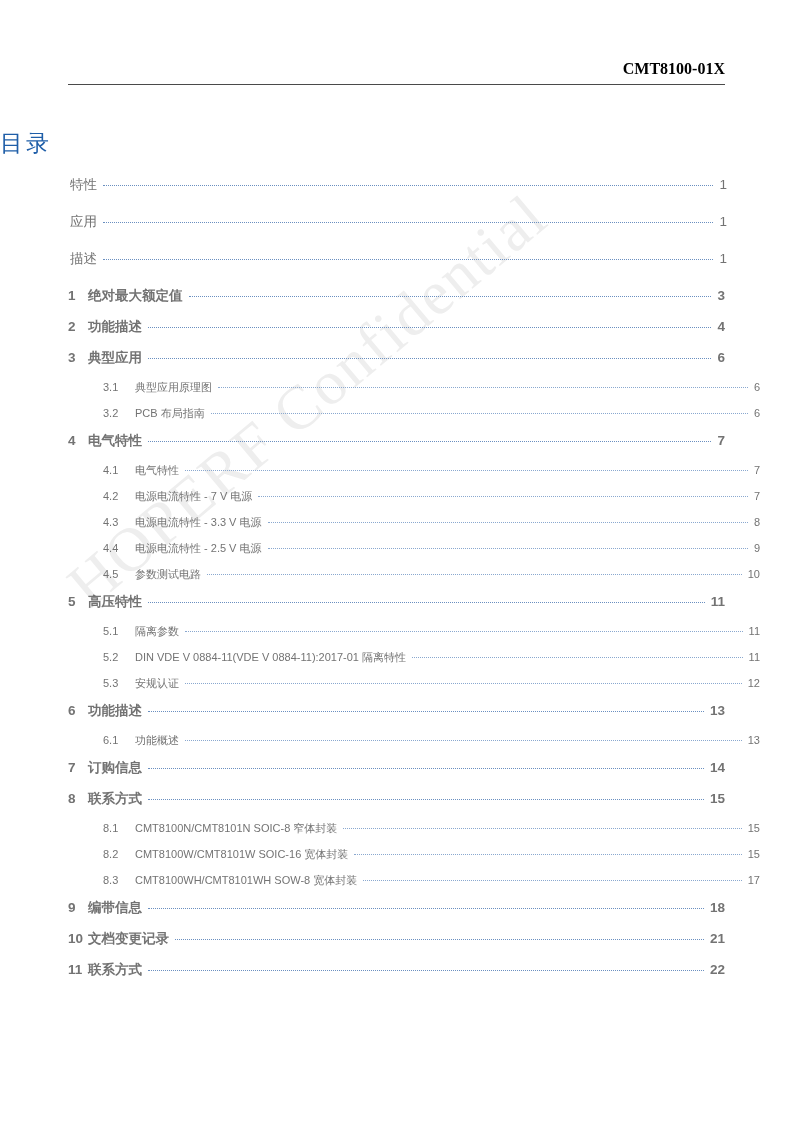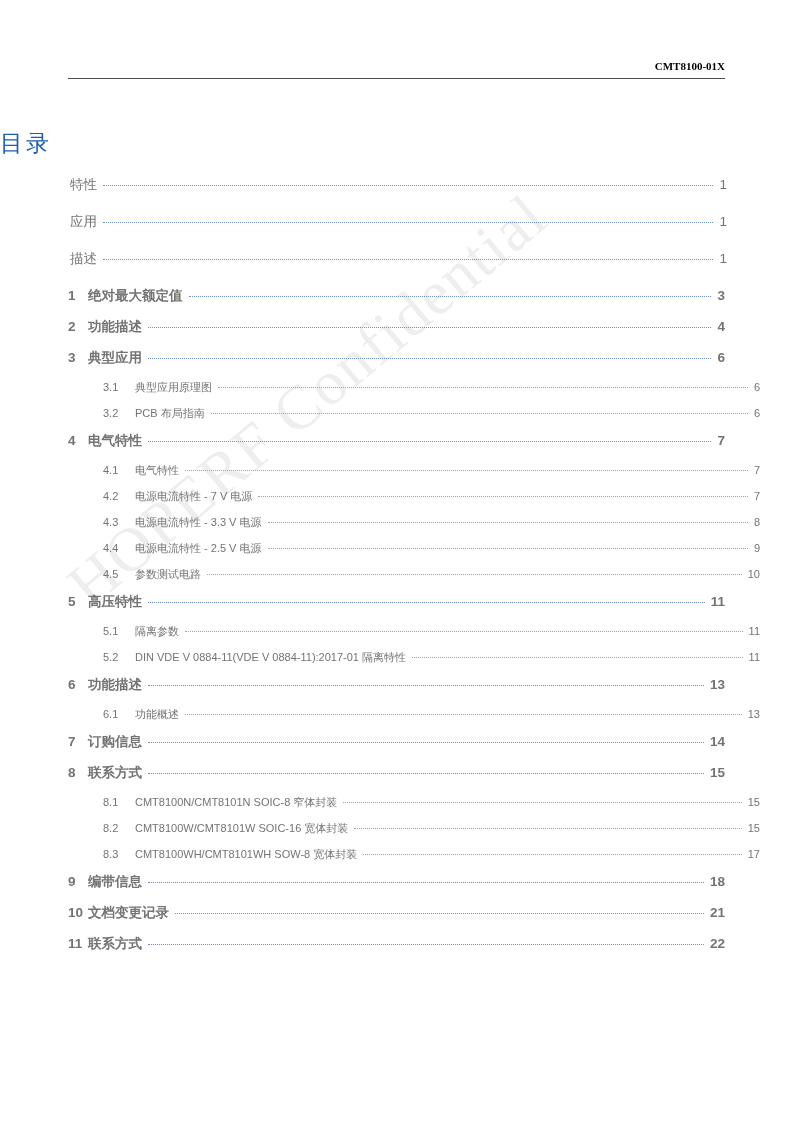--- a/index.html
+++ b/index.html
@@ -47,21 +47,21 @@
   .header {
     position: absolute;
     left: 68px;
     right: 68px;
     top: 60px;
   }
   .header-title {
     text-align: right;
     font-family: "Liberation Serif", serif;
     font-weight: bold;
-    font-size: 11px;
+    font-size: 16px;
     letter-spacing: 0px;
     padding-bottom: 6px;
     color: #000;
   }
   .header-rule {
     border-bottom: 1.2px solid #4a4a4a;
   }
   
   .doc-title {
     position: absolute;
@@ -250,20 +250,26 @@
           <span class="toc-label">隔离参数</span>
           <span class="toc-dots"></span>
           <span class="toc-page">11</span>
         </div>
         <div class="toc-row lvl-2">
           <span class="toc-num">5.2</span>
           <span class="toc-label">DIN VDE V 0884-11(VDE V 0884-11):2017-01 隔离特性</span>
           <span class="toc-dots"></span>
           <span class="toc-page">11</span>
         </div>
+        <div class="toc-row lvl-2">
+          <span class="toc-num">5.3</span>
+          <span class="toc-label">安规认证</span>
+          <span class="toc-dots"></span>
+          <span class="toc-page">12</span>
+        </div>
         <div class="toc-row lvl-1">
           <span class="toc-num">6</span>
           <span class="toc-label">功能描述</span>
           <span class="toc-dots"></span>
           <span class="toc-page">13</span>
         </div>
         <div class="toc-row lvl-2">
           <span class="toc-num">6.1</span>
           <span class="toc-label">功能概述</span>
           <span class="toc-dots"></span>

